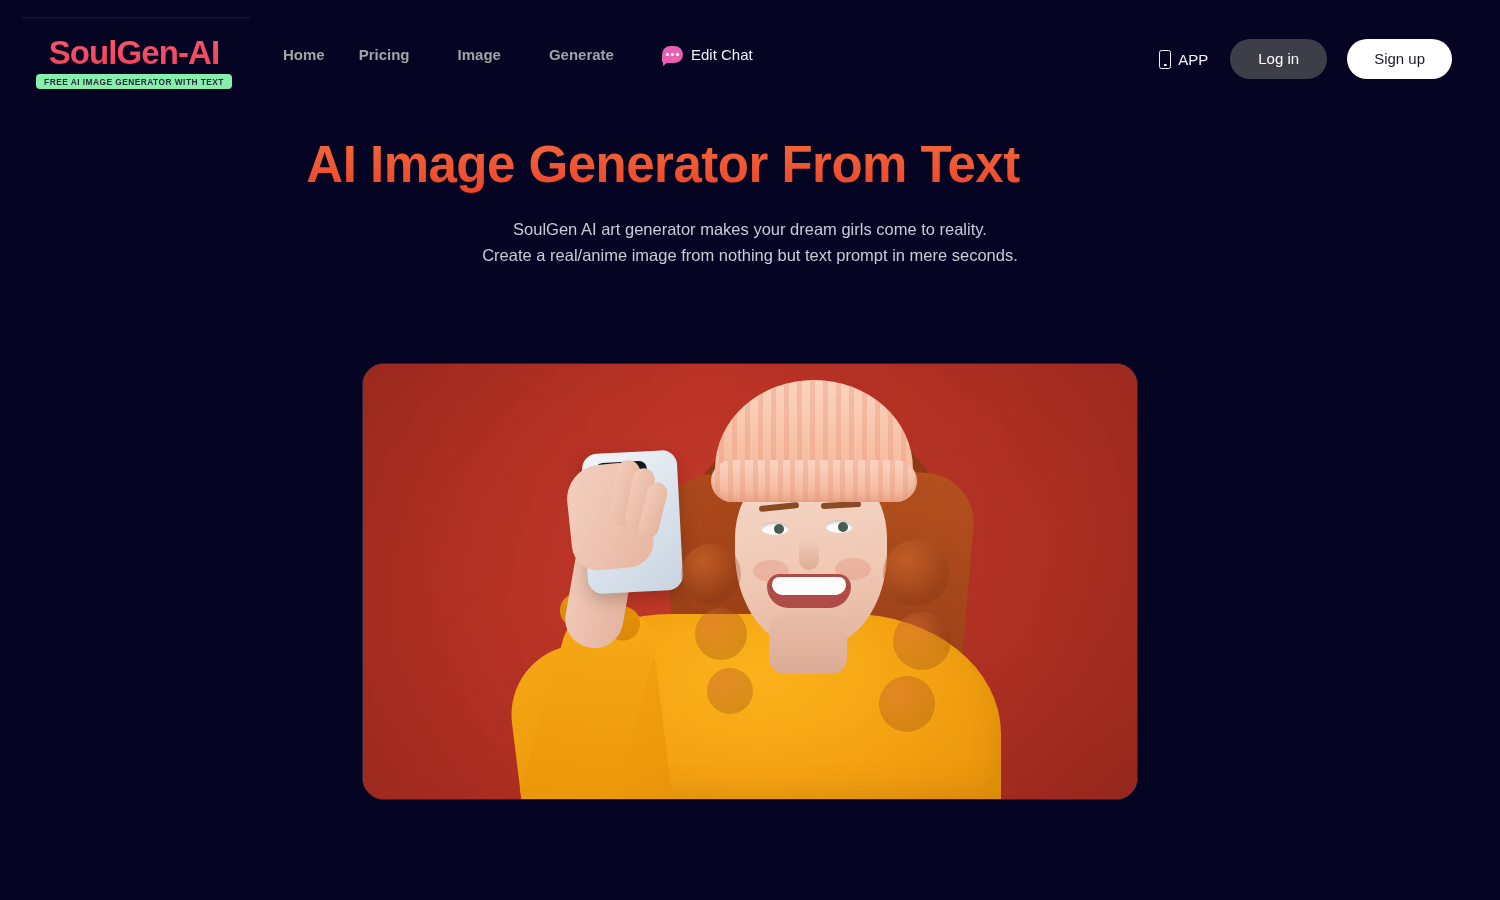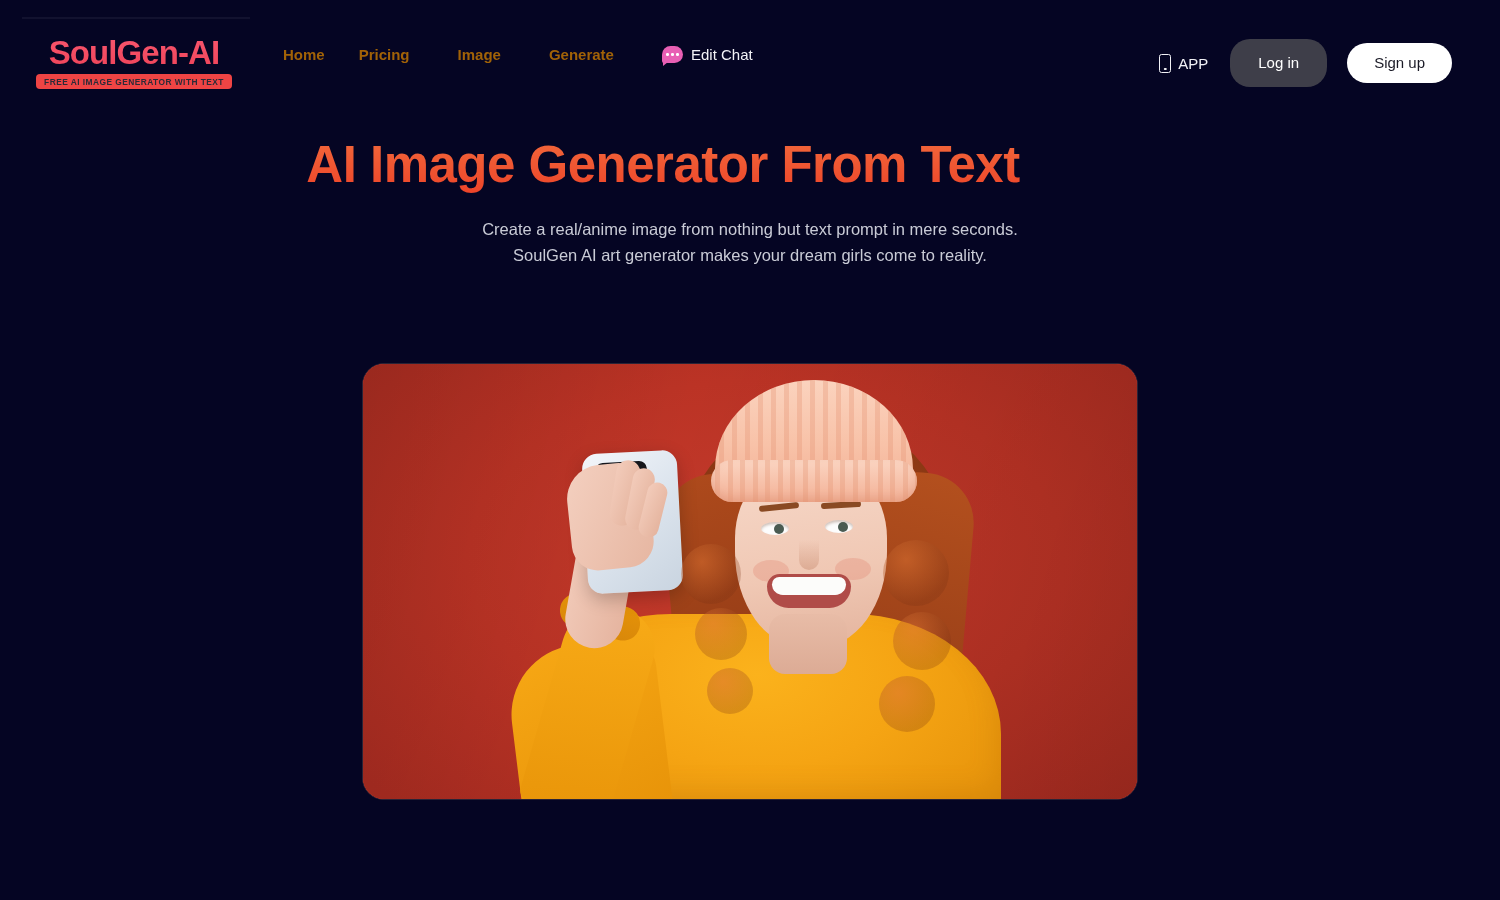--- a/index.html
+++ b/index.html
@@ -33,34 +33,34 @@
     font-size:33px; font-weight:bold; letter-spacing:-0.9px;
     color:#F4516B;
     background:linear-gradient(180deg,#F8566E 0%,#EF4358 100%);
     -webkit-background-clip:text; background-clip:text;
     -webkit-text-fill-color:transparent;
     line-height:1.05;
     white-space:nowrap;
   }
   .logo-badge {
     margin-top:3px;
-    background:#ef4444;
+    background:#86efac;
     color:#2b2b38;
     font-size:8.4px; font-weight:bold; letter-spacing:0.45px;
     padding:3px 8px 2px 8px;
     border-radius:4px;
     white-space:nowrap;
   }
 
   .nav {
     position:absolute; left:283px; top:38px;
     display:flex; align-items:center; gap:0px;
   }
   .nav-item {
-    color:#a16207; font-size:15px; font-weight:bold;
+    color:#a3a3a3; font-size:15px; font-weight:bold;
     padding:0 48px 0 0; white-space:nowrap;
     cursor:pointer;
   }
   .nav-item.first { padding-right:34px; }
   .nav-chat {
     display:flex; align-items:center; gap:8px;
     color:#f2f2f6; font-size:15px; font-weight:normal;
     cursor:pointer; white-space:nowrap;
   }
   .chat-bubble {
@@ -86,21 +86,21 @@
   .phone-icon {
     width:12px; height:19px; border:1.6px solid #f2f2f6; border-radius:2.5px;
     position:relative;
   }
   .phone-icon::after {
     content:""; position:absolute; left:50%; bottom:1.5px; transform:translateX(-50%);
     width:2.4px; height:2.4px; border-radius:50%; background:#f2f2f6;
   }
   .btn-login {
     background:#3E3E49; color:#ffffff; font-size:15px;
-    padding:0 28px; height:48px; line-height:40px;
+    padding:0 28px; height:40px; line-height:40px;
     border-radius:20px; border:none; cursor:pointer;
     font-family:"Liberation Sans", sans-serif;
     margin-right:20px;
   }
   .btn-signup {
     background:#ffffff; color:#1a1a26; font-size:15px;
     padding:0 27px; height:40px; line-height:40px;
     border-radius:20px; border:none; cursor:pointer;
     font-family:"Liberation Sans", sans-serif;
   }
@@ -344,22 +344,22 @@
         <span class="phone-icon"></span>
         <span>APP</span>
       </div>
       <button class="btn-login">Log in</button>
       <button class="btn-signup">Sign up</button>
     </div>
   </div>
 
   <h1 class="hero-title">AI Image Generator From Text</h1>
   <div class="hero-sub">
+    <div>SoulGen AI art generator makes your dream girls come to reality.</div>
     <div>Create a real/anime image from nothing but text prompt in mere seconds.</div>
-    <div>SoulGen AI art generator makes your dream girls come to reality.</div>
   </div>
 
   <div class="hero-card">
     <div class="photo">
       <div class="bg-red"></div>
 
       <div class="hair-back"></div>
       <div class="hair-left"></div>
       <div class="hair-right"></div>
 

